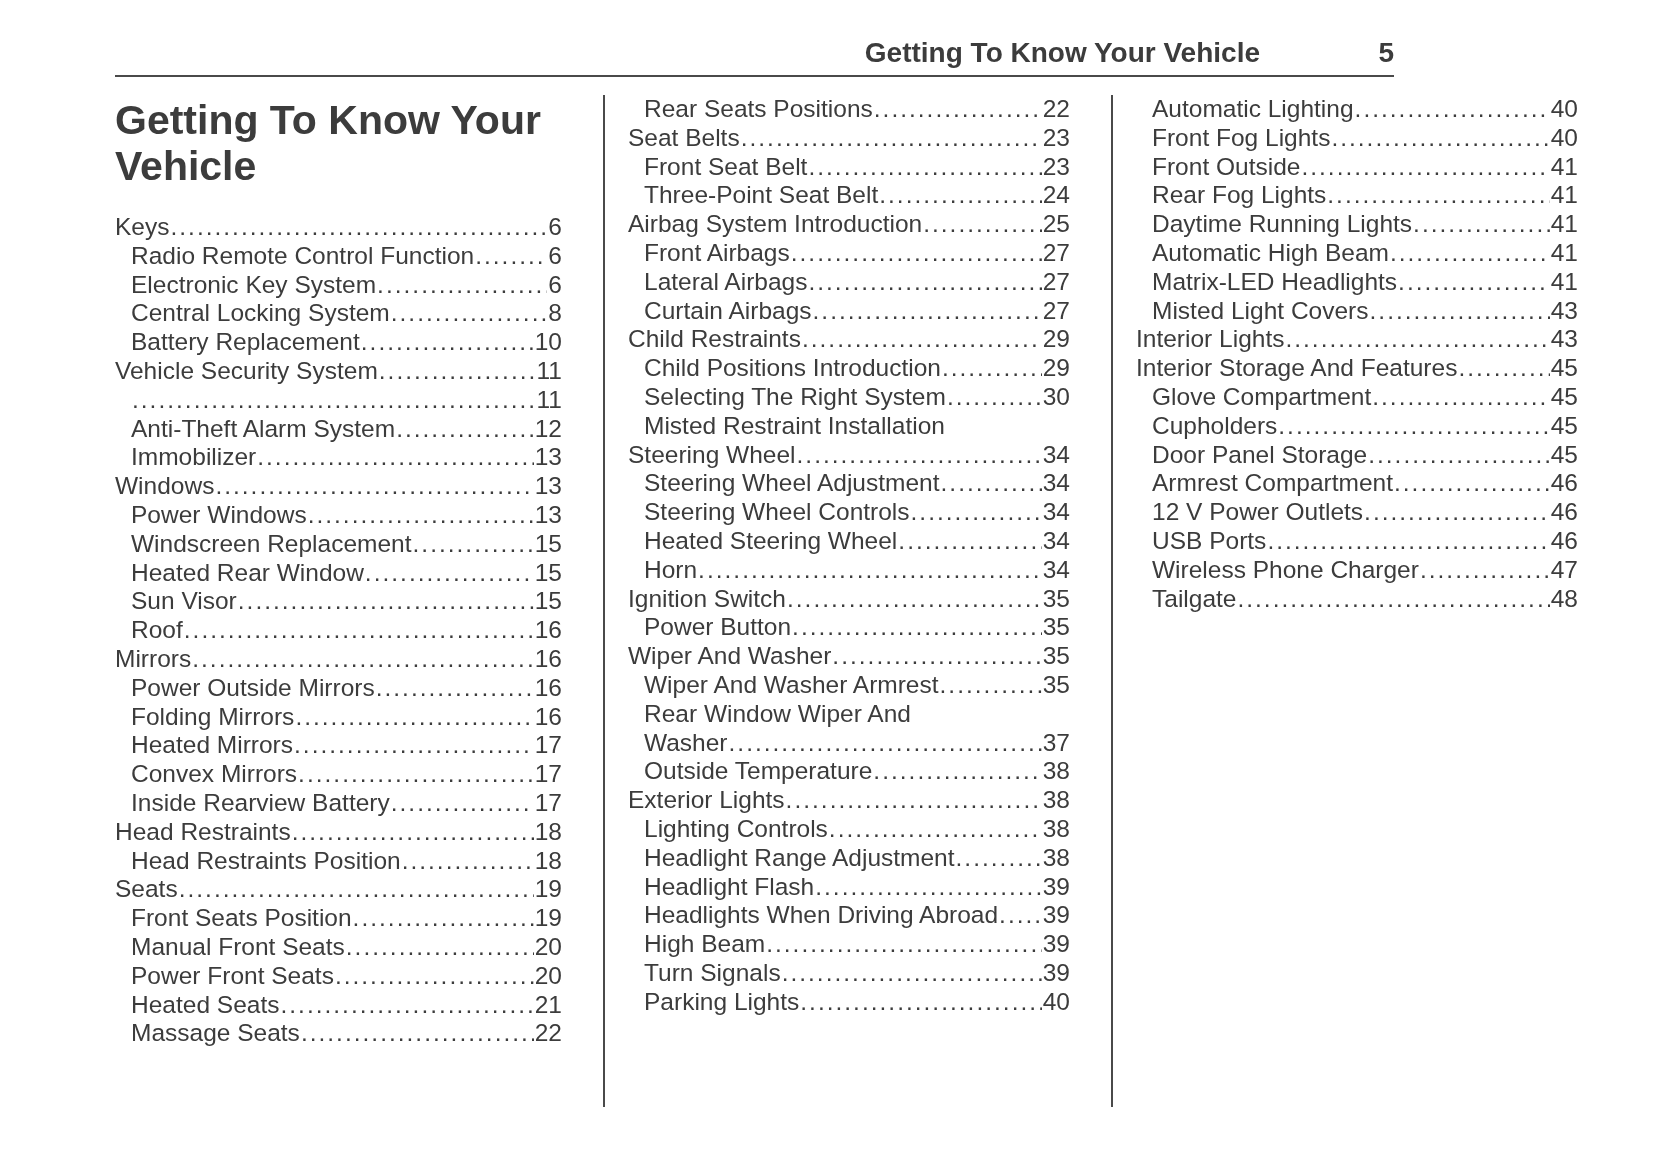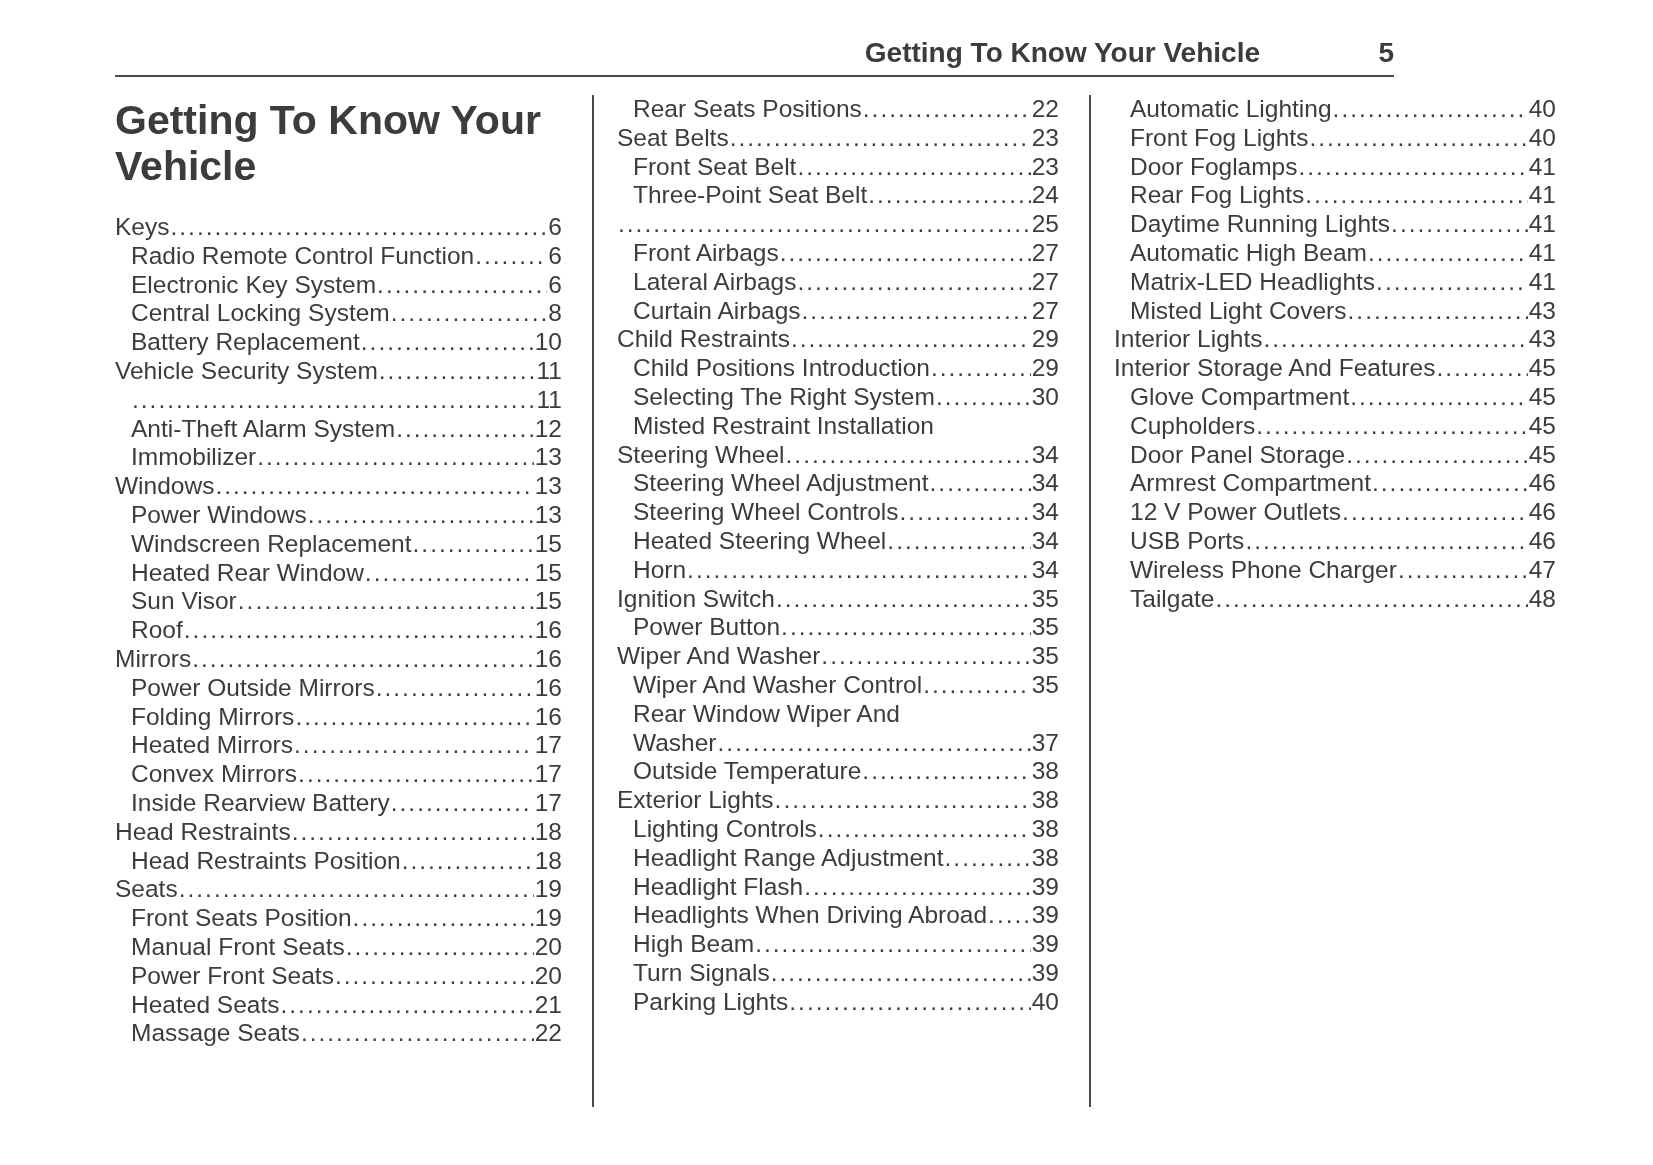--- a/index.html
+++ b/index.html
@@ -20,21 +20,21 @@
   .rule {
     position:absolute; left:115px; right:53px; top:75px;
     border-top:2px solid #4a4a4a; height:0;
   }
 
   
   .columns { position:absolute; left:115px; top:95px; display:flex; }
   .col { box-sizing:border-box; }
   .c1 { width:447px; min-height:1012px; }
   .c2, .c3 {
-    width:467px; margin-left:30px; padding-left:23px;
+    width:467px; margin-left:41px; padding-left:23px;
     border-left:2px solid #4a4a4a; min-height:1012px;
   }
 
   .section-heading {
     font-size:41px; font-weight:bold; line-height:46px;
     margin:2px 0 24px 0; color:#3c3c3c; max-width:445px;
   }
 
   .row {
     display:flex; align-items:baseline;
@@ -223,20 +223,21 @@
           <span class="label">Front Seat Belt</span>
           <span class="leader"></span>
           <span class="pnum">23</span>
         </div>
         <div class="row indent">
           <span class="label">Three-Point Seat Belt</span>
           <span class="leader"></span>
           <span class="pnum">24</span>
         </div>
         <div class="row">
+          <span class="label">Airbag System Introduction</span>
           <span class="leader"></span>
           <span class="pnum">25</span>
         </div>
         <div class="row indent">
           <span class="label">Front Airbags</span>
           <span class="leader"></span>
           <span class="pnum">27</span>
         </div>
         <div class="row indent">
           <span class="label">Lateral Airbags</span>
@@ -300,21 +301,21 @@
           <span class="label">Power Button</span>
           <span class="leader"></span>
           <span class="pnum">35</span>
         </div>
         <div class="row">
           <span class="label">Wiper And Washer</span>
           <span class="leader"></span>
           <span class="pnum">35</span>
         </div>
         <div class="row indent">
-          <span class="label">Wiper And Washer Control</span>
+          <span class="label">Wiper And Washer Armrest</span>
           <span class="leader"></span>
           <span class="pnum">35</span>
         </div>
         <div class="row indent">
           <span class="label">Rear Window Wiper And</span>
         </div>
         <div class="row indent">
           <span class="label">Washer</span>
           <span class="leader"></span>
           <span class="pnum">37</span>
@@ -370,21 +371,21 @@
           <span class="label">Automatic Lighting</span>
           <span class="leader"></span>
           <span class="pnum">40</span>
         </div>
         <div class="row indent">
           <span class="label">Front Fog Lights</span>
           <span class="leader"></span>
           <span class="pnum">40</span>
         </div>
         <div class="row indent">
-          <span class="label">Door Foglamps</span>
+          <span class="label">Front Outside</span>
           <span class="leader"></span>
           <span class="pnum">41</span>
         </div>
         <div class="row indent">
           <span class="label">Rear Fog Lights</span>
           <span class="leader"></span>
           <span class="pnum">41</span>
         </div>
         <div class="row indent">
           <span class="label">Daytime Running Lights</span>

